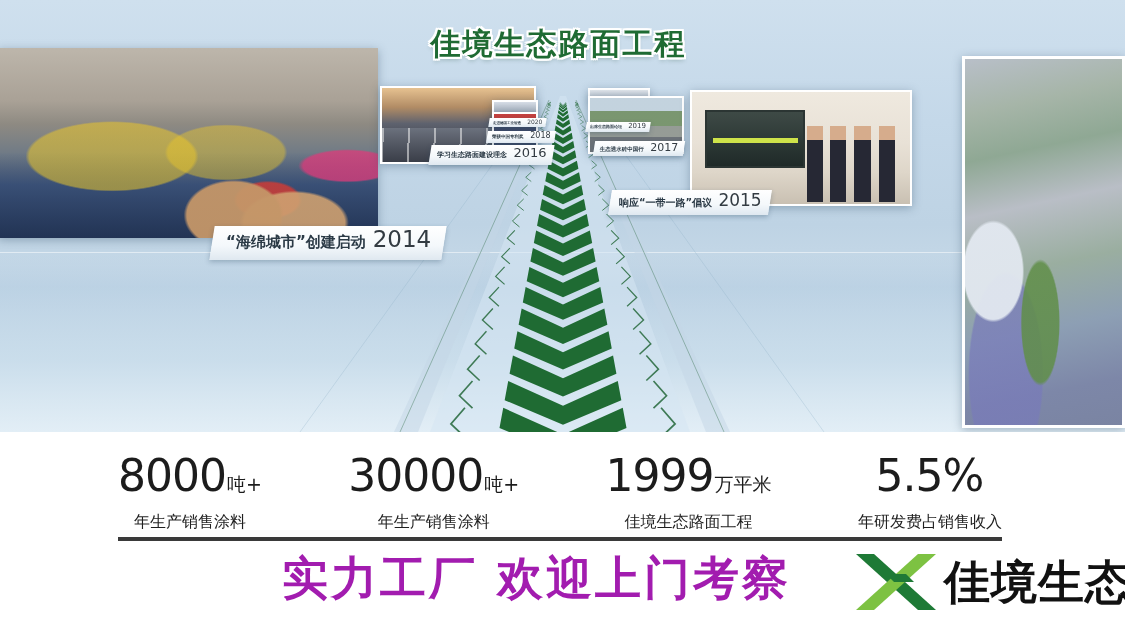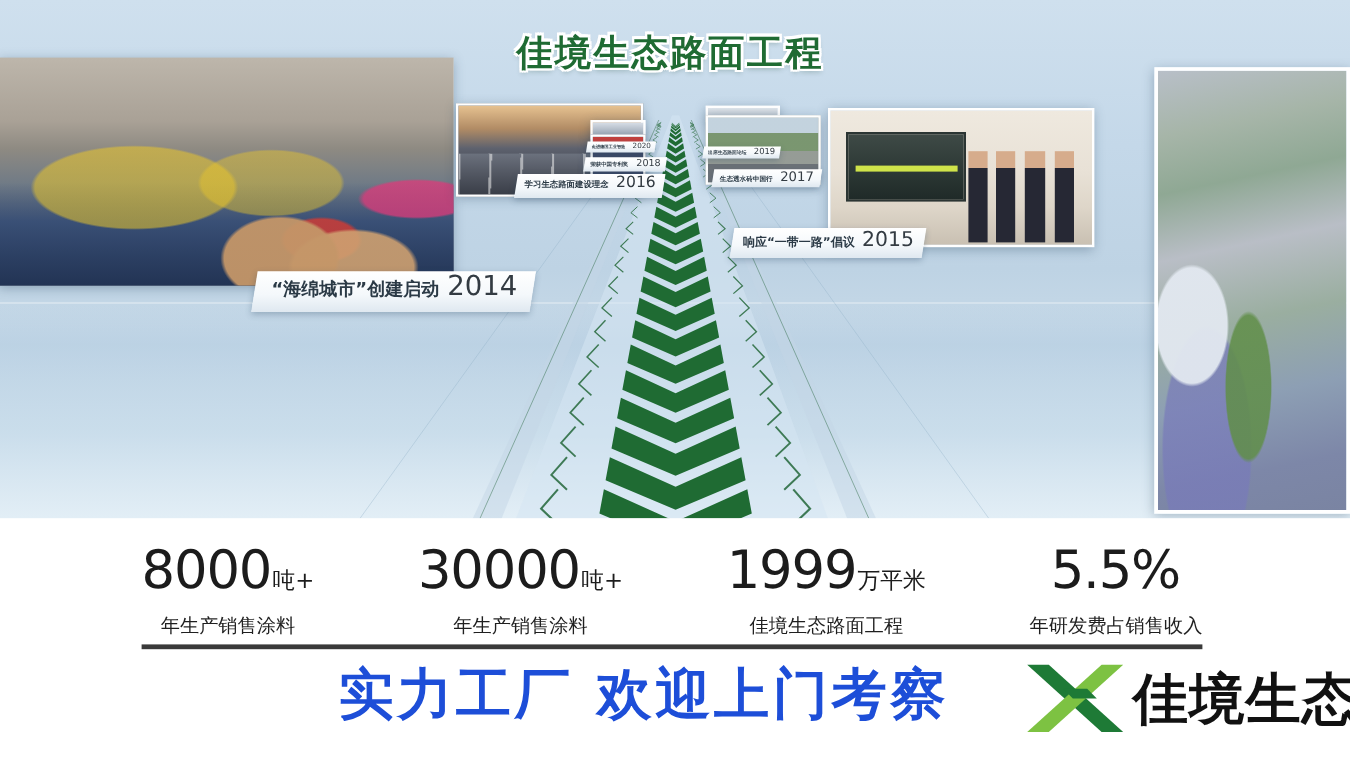--- a/index.html
+++ b/index.html
@@ -231,21 +231,21 @@
     font-family: "DejaVu Sans", "Liberation Sans", sans-serif;
   }
   .divider {
     position: absolute; left: 118px; top: 105px; width: 884px; height: 4px;
     background: #3a3a3a;
   }
 
   
   .tagline {
     position: absolute; left: 282px; top: 548px;
-    font-size: 46px; font-weight: 700; color: #1d4ed8; letter-spacing: 3px;
+    font-size: 46px; font-weight: 700; color: #a21caf; letter-spacing: 3px;
     white-space: nowrap;
     font-family: "DejaVu Sans", "Liberation Sans", sans-serif;
   }
   .logo { position: absolute; left: 852px; top: 544px; width: 273px; height: 80px; }
   .logo-mark { position:absolute; left:0; top:4px; width:88px; height:72px; }
   .logo-text {
     position: absolute; left: 92px; top: 8px;
     font-size: 46px; font-weight: 700; color: #111111; letter-spacing: 1px;
     white-space: nowrap;
     font-family: "DejaVu Sans", "Liberation Sans", sans-serif;

